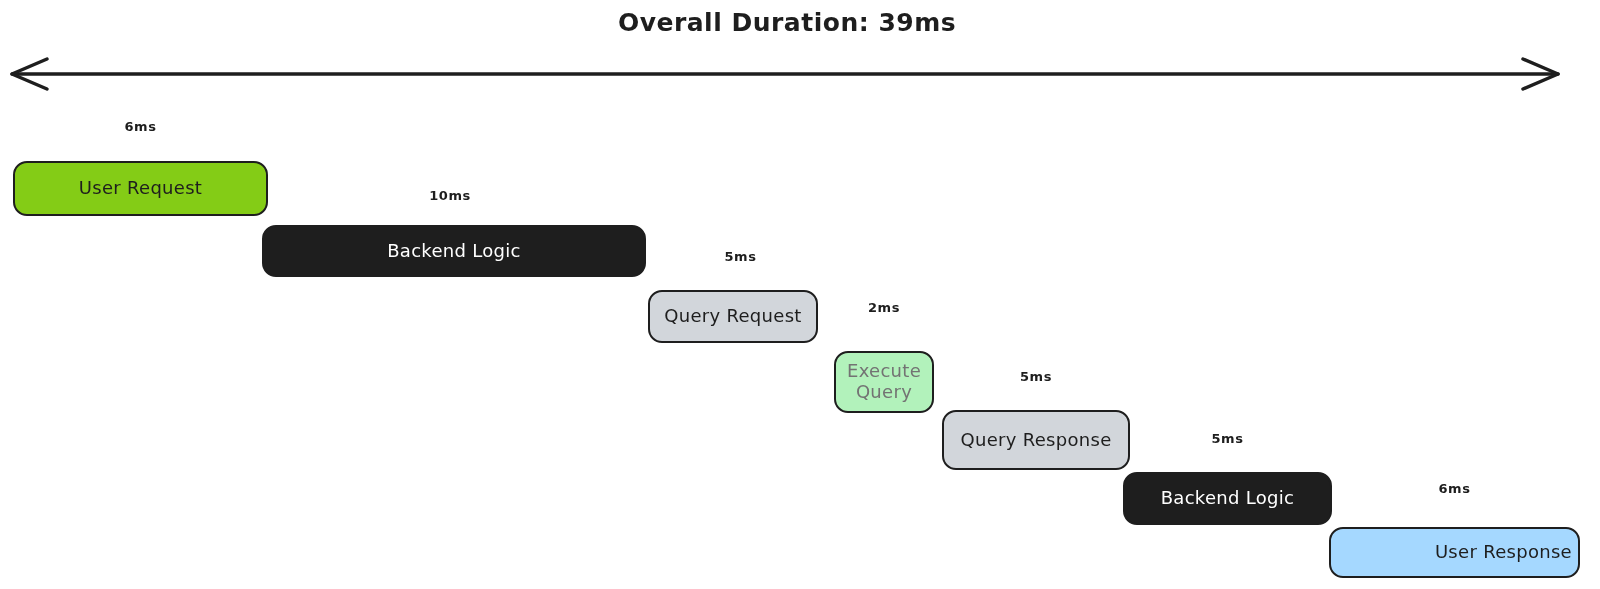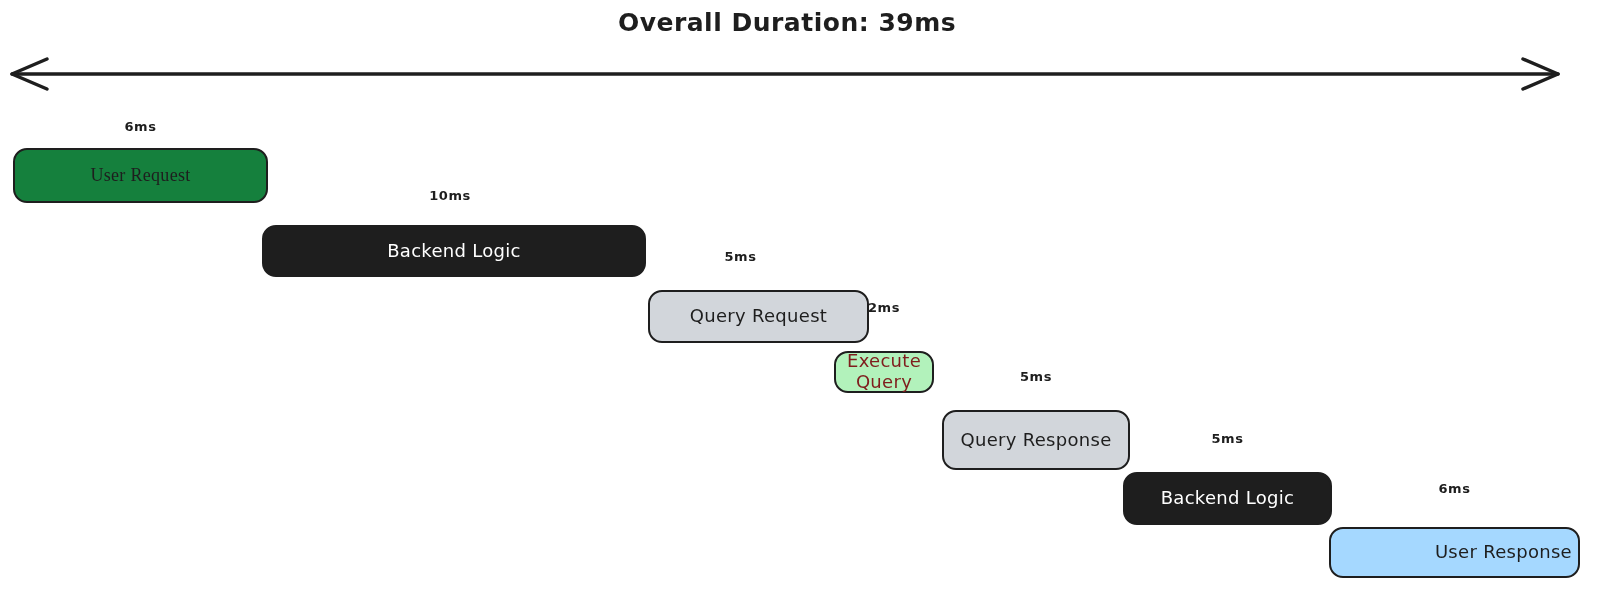--- a/index.html
+++ b/index.html
@@ -60,42 +60,42 @@
   <div class="diagram-title">Overall Duration: 39ms</div>
 
   <svg class="arrow-svg" width="1600" height="40" viewBox="0 0 1600 40">
     <line x1="12" y1="19" x2="1558" y2="19" stroke="#1e1e1e" stroke-width="3.5" stroke-linecap="round"></line>
     <path d="M 47 4 L 12 19 L 47 34" fill="none" stroke="#1e1e1e" stroke-width="3.5" stroke-linecap="round" stroke-linejoin="round"></path>
     <path d="M 1523 4 L 1558 19 L 1523 34" fill="none" stroke="#1e1e1e" stroke-width="3.5" stroke-linecap="round" stroke-linejoin="round"></path>
   </svg>
 
   <div class="bar-group">
     <div class="ms-label" style="left:13px; top:119px; width:255px;">6ms</div>
-    <div class="bar-box" style="left: 13px; top: 148px; width: 255px; height: 55px; background-color: #15803d; border-color: rgb(30, 30, 30); color: rgb(30, 30, 30); font-family: Liberation Serif, serif;">
+    <div class="bar-box" style="left: 13px; top: 161px; width: 255px; height: 55px; background-color: #84cc16; border-color: rgb(30, 30, 30); color: rgb(30, 30, 30);">
       <span>User Request</span>
     </div>
   </div>
 
   <div class="bar-group">
     <div class="ms-label" style="left:258px; top:188px; width:384px;">10ms</div>
     <div class="bar-box" style="left: 262px; top: 225px; width: 384px; height: 52px; background-color: rgb(30, 30, 30); border-color: rgb(30, 30, 30); color: rgb(255, 255, 255);">
       <span>Backend Logic</span>
     </div>
   </div>
 
   <div class="bar-group">
     <div class="ms-label" style="left:648px; top:249px; width:185px;">5ms</div>
-    <div class="bar-box" style="left: 648px; top: 290px; width: 221px; height: 53px; background-color: rgb(210, 214, 219); border-color: rgb(30, 30, 30); color: rgb(30, 30, 30);">
+    <div class="bar-box" style="left: 648px; top: 290px; width: 170px; height: 53px; background-color: rgb(210, 214, 219); border-color: rgb(30, 30, 30); color: rgb(30, 30, 30);">
       <span>Query Request</span>
     </div>
   </div>
 
   <div class="bar-group">
     <div class="ms-label" style="left:834px; top:300px; width:100px;">2ms</div>
-    <div class="bar-box" style="left: 834px; top: 351px; width: 100px; height: 42px; background-color: rgb(178, 242, 187); border-color: rgb(30, 30, 30); color: #7f1d1d;">
+    <div class="bar-box" style="left: 834px; top: 351px; width: 100px; height: 62px; background-color: rgb(178, 242, 187); border-color: rgb(30, 30, 30); color: #737373;">
       <span>Execute Query</span>
     </div>
   </div>
 
   <div class="bar-group">
     <div class="ms-label" style="left:942px; top:369px; width:188px;">5ms</div>
     <div class="bar-box" style="left: 942px; top: 410px; width: 188px; height: 60px; background-color: rgb(210, 214, 219); border-color: rgb(30, 30, 30); color: rgb(30, 30, 30);">
       <span>Query Response</span>
     </div>
   </div>

